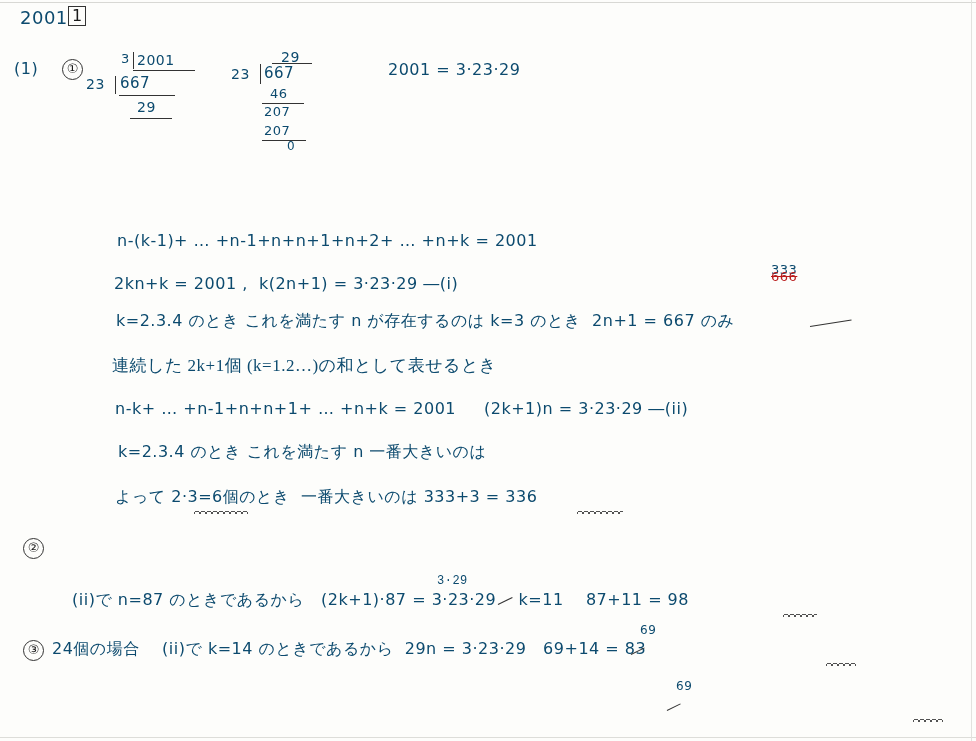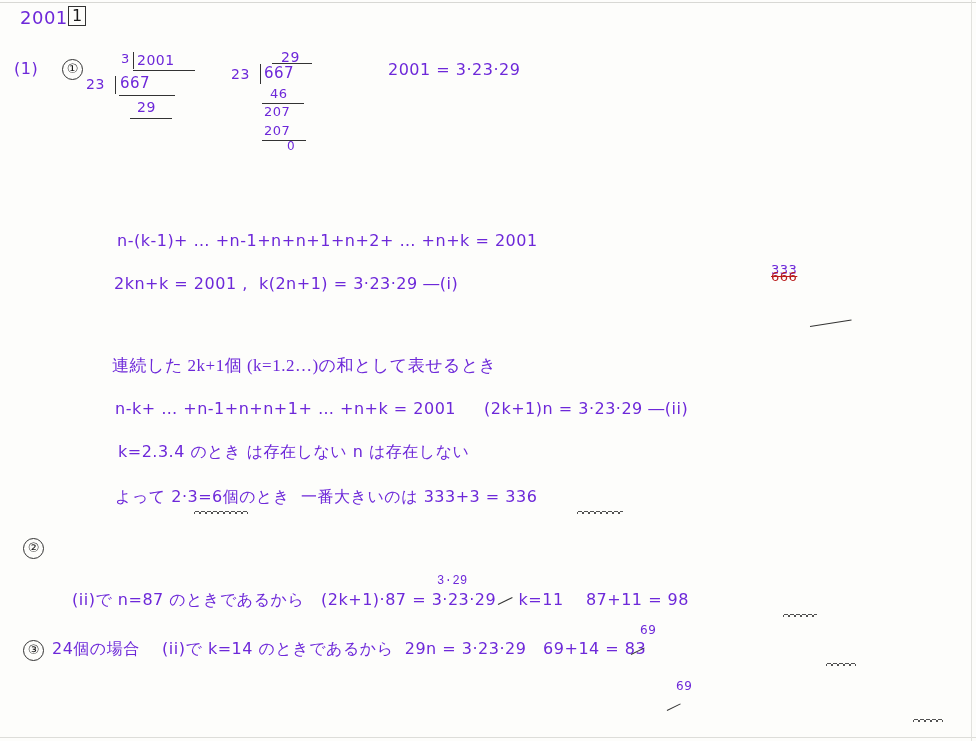--- a/index.html
+++ b/index.html
@@ -36,21 +36,21 @@
   }
   .edge-right {
     position: absolute;
     right: 4px; top: 0;
     width: 1px; height: 741px;
     background: #e2e2de;
   }
   .hw {
     position: absolute;
     font-family: "DejaVu Sans", sans-serif;
-    color: #6d28d9;
+    color: #0c4a6e;
     white-space: pre;
     line-height: 1.15;
     letter-spacing: 0.5px;
   }
   .jp {
     font-family: "DejaVu Sans", sans-serif;
   }
   .sz16 { font-size: 16px; }
   .sz17 { font-size: 17px; }
   .sz18 { font-size: 18px; }
@@ -144,25 +144,26 @@
   <div class="hw sz12" style="left:287px; top:140px;">0</div>
 
   <div class="hw sz16" style="left:388px; top:61px;">2001 = 3·23·29</div>
 
   <div class="hw sz16" style="left:117px; top:232px;">n-(k-1)+ … +n-1+n+n+1+n+2+ … +n+k = 2001</div>
   <div class="hw sz16" style="left:114px; top:275px;">2kn+k = 2001 ,  k(2n+1) = 3·23·29 ―(i)</div>
 
   <div class="hw sz13" style="left:771px; top:263px;">333</div>
   <div class="hw sz13 strike-text" style="left:771px; top:270px; color:#b91c1c;">666</div>
 
+  <div class="hw jp sz16" style="left:116px; top:312px;">k=2.3.4 のとき これを満たす n が存在するのは k=3 のとき  2n+1 = 667 のみ</div>
   <div class="strike" style="left:810px; top:326px; width:42px; transform: rotate(-9deg);"></div>
 
   <div class="hw jp sz17" style="left:112px; top:356px;font-family:Liberation Serif, serif;">連続した 2k+1個 (k=1.2…)の和として表せるとき</div>
   <div class="hw sz16" style="left:115px; top:400px;">n-k+ … +n-1+n+n+1+ … +n+k = 2001     (2k+1)n = 3·23·29 ―(ii)</div>
-  <div class="hw jp sz16" style="left:118px; top:443px;">k=2.3.4 のとき は存在しない n は存在しない</div>
+  <div class="hw jp sz16" style="left:118px; top:443px;">k=2.3.4 のとき これを満たす n 一番大きいのは</div>
   <div class="hw jp sz16" style="left:115px; top:488px;">よって 2·3=6個のとき  一番大きいのは 333+3 = 336</div>
 
   <div class="wavy" style="left:194px; top:508px; width:54px;"></div>
   <div class="wavy" style="left:577px; top:508px; width:46px;"></div>
 
   <div class="circ" style="left:23px; top:538px;">②</div>
   <div class="hw jp sz16" style="left:72px; top:591px;">(ii)で n=87 のときであるから   (2k+1)·87 = 3·23·29    k=11    87+11 = 98</div>
   <div class="hw sz12" style="left:437px; top:575px;font-family:Liberation Mono, monospace;">3·29</div>
   <div class="strike" style="left:498px; top:604px; width:16px; transform: rotate(-26deg);"></div>
   <div class="wavy" style="left:783px; top:611px; width:34px;"></div>

